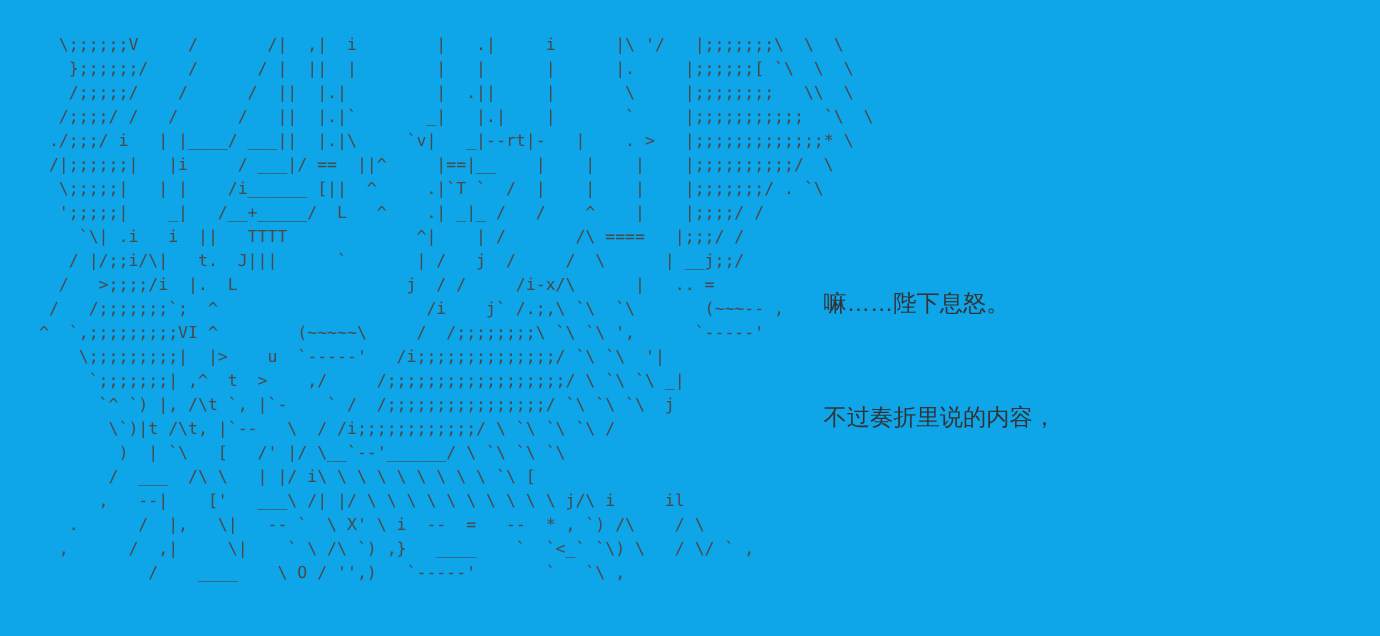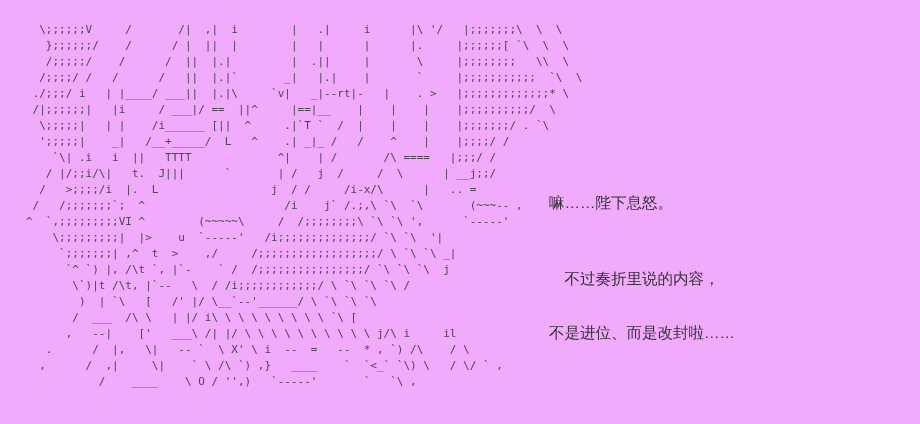--- a/index.html
+++ b/index.html
@@ -1,21 +1,21 @@
 <!DOCTYPE html>
 <html><head>
 <meta charset="utf-8">
 <style>
   * { margin: 0; padding: 0; box-sizing: border-box; }
   html, body { background: #ffffff; }
   .scene {
     position: relative;
     width: 920px;
     height: 424px;
-    background: #f0abfc;
+    background: #0ea5e9;
     overflow: hidden;
     font-family: "Liberation Sans", sans-serif;
   }
   .aa {
     position: absolute;
     left: 26px;
     top: 22px;
     font-family: "DejaVu Sans Mono", monospace;
     font-size: 11px;
     line-height: 16px;
@@ -24,21 +24,20 @@
     white-space: pre;
     user-select: none;
   }
   .dialogue {
     position: absolute;
     color: #333333;
     font-size: 15.5px;
     line-height: 18px;
     font-family: "Liberation Sans", sans-serif;
     white-space: pre;
-    text-align: center;
   }
   .dialogue-first { left: 549px; top: 194px; }
   .dialogue-para  { left: 549px; top: 234px; }
   .dialogue-para div { height: 18px; }
 </style>
 </head>
 <body>
 
 <div class="scene">
 
@@ -63,16 +62,15 @@
        /  ___  /\ \   | |/ i\ \ \ \ \ \ \ \ \ `\ [
       ,   --|    ['   ___\ /| |/ \ \ \ \ \ \ \ \ \ \ j/\ i     il
    .      /  |,   \|   -- `  \ X' \ i  --  =   --  * , `) /\    / \
   ,      /  ,|     \|    ` \ /\ `) ,}   ____    `  `&lt;_` `\) \   / \/ ` ,
            /    ____    \ O / '',)   `-----'       `   `\ ,</pre>
 
   <div class="dialogue dialogue-first">嘛……陛下息怒。</div>
 
   <div class="dialogue dialogue-para">
     <div>不过奏折里说的内容，</div>
-    <div>不是进位、而是改封啦……</div>
   </div>
 
 </div>
 
 </body></html>

